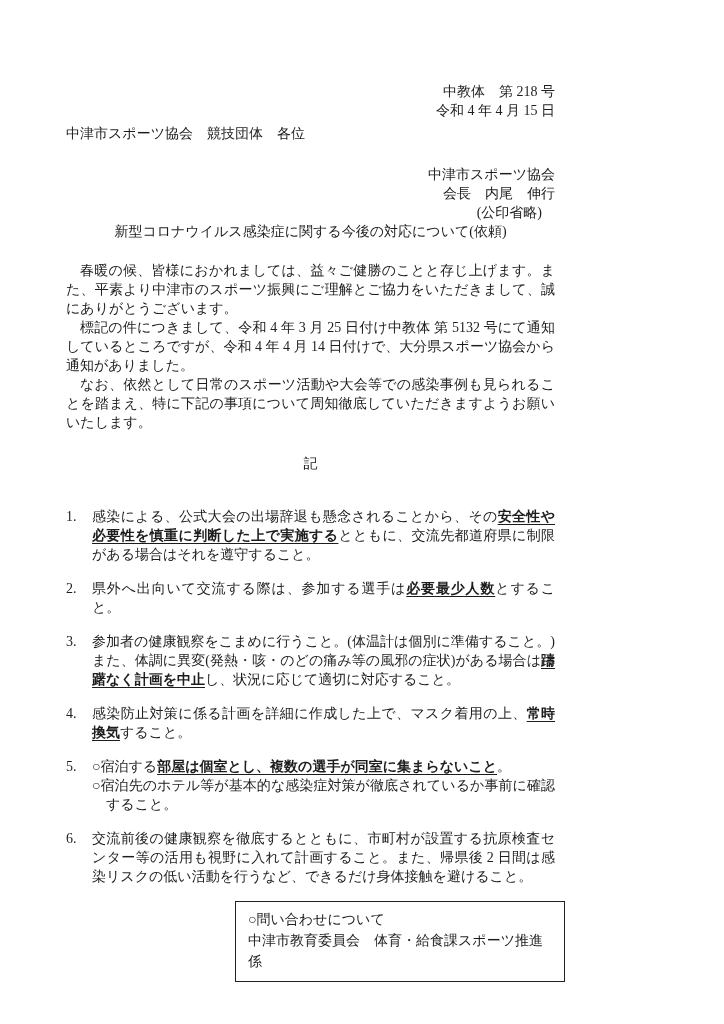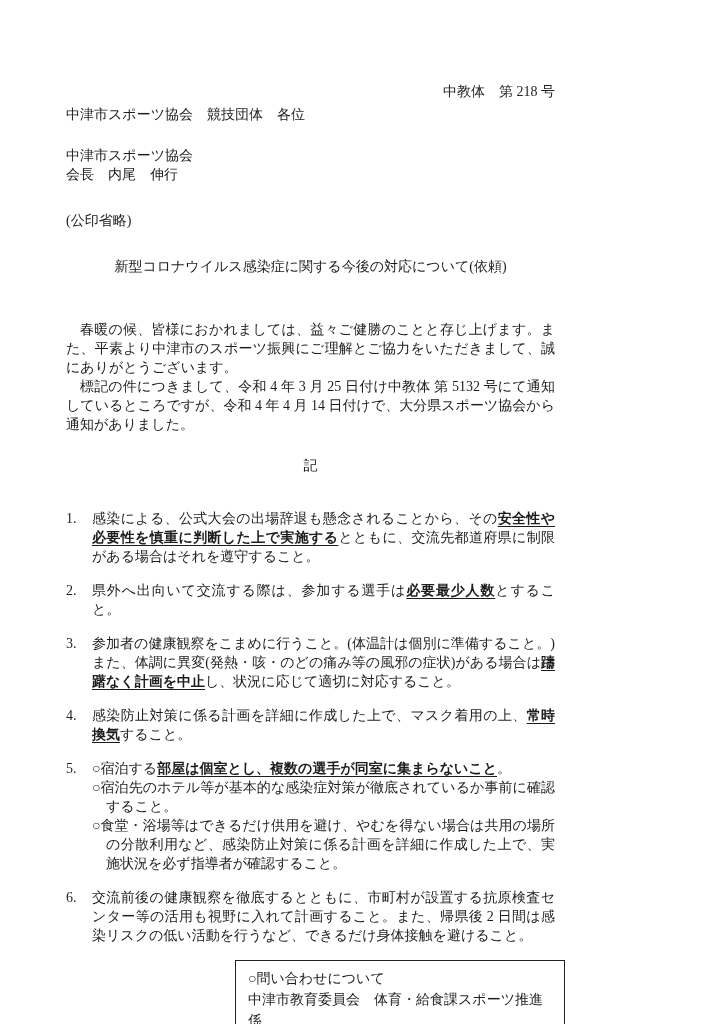--- a/index.html
+++ b/index.html
@@ -16,24 +16,24 @@
     background: #ffffff;
     color: #1d1d1d;
     font-family: "Liberation Serif", "DejaVu Serif", serif;
     font-size: 14px;
     line-height: 19px;
     overflow: hidden;
   }
   .right { text-align: right; }
   .header-block div { line-height: 19px; }
   .recipient { margin-top: 4px; }
-  .sender-block { margin-top: 22px; line-height: 19px; }
-  .sender-block .seal-note { padding-right: 13px; margin-top: 27px; }
-  .doc-title { text-align: center; margin-top: 27px; }
-  .body-block { margin-top: 44px; text-align: justify; }
+  .sender-block { margin-top: 22px; text-align: right; line-height: 19px; }
+  .sender-block .seal-note { padding-right: 13px; }
+  .doc-title { text-align: center; }
+  .body-block { margin-top: 20px; text-align: justify; }
   .para { text-indent: 1em; }
   .bu {
     font-weight: bold;
     text-decoration: underline;
     text-underline-offset: 3px;
     text-decoration-thickness: 1px;
   }
   .record-heading { text-align: center; margin-top: 22px; }
   .list-block { margin-top: 34px; }
   .list-item { display: flex; margin-bottom: 15px; }
@@ -49,35 +49,37 @@
     line-height: 21px;
   }
 </style>
 </head>
 <body>
 
 <div class="page">
 
   <div class="header-block right">
     <div>中教体　第 218 号</div>
+    <div>令和 4 年 4 月 15 日</div>
   </div>
 
   <div class="recipient">中津市スポーツ協会　競技団体　各位</div>
 
   <div class="sender-block">
     <div>中津市スポーツ協会</div>
     <div>会長　内尾　伸行</div>
     <div class="seal-note">(公印省略)</div>
   </div>
 
   <div class="doc-title">新型コロナウイルス感染症に関する今後の対応について(依頼)</div>
 
   <div class="body-block">
     <div class="para">春暖の候、皆様におかれましては、益々ご健勝のことと存じ上げます。また、平素より中津市のスポーツ振興にご理解とご協力をいただきまして、誠にありがとうございます。</div>
     <div class="para">標記の件につきまして、令和 4 年 3 月 25 日付け中教体 第 5132 号にて通知しているところですが、令和 4 年 4 月 14 日付けで、大分県スポーツ協会から通知がありました。</div>
+    <div class="para">なお、依然として日常のスポーツ活動や大会等での感染事例も見られることを踏まえ、特に下記の事項について周知徹底していただきますようお願いいたします。</div>
   </div>
 
   <div class="record-heading">記</div>
 
   <div class="list-block">
 
     <div class="list-item">
       <span class="item-no">1.</span>
       <div class="item-body"><span>感染による、公式大会の出場辞退も懸念されることから、その</span><span class="bu">安全性や必要性を慎重に判断した上で実施する</span><span>とともに、交流先都道府県に制限がある場合はそれを遵守すること。</span></div>
     </div>
@@ -95,21 +97,20 @@
     <div class="list-item">
       <span class="item-no">4.</span>
       <div class="item-body"><span>感染防止対策に係る計画を詳細に作成した上で、マスク着用の上、</span><span class="bu">常時換気</span><span>すること。</span></div>
     </div>
 
     <div class="list-item">
       <span class="item-no">5.</span>
       <div class="item-body">
         <div class="sub-item"><span>○宿泊する</span><span class="bu">部屋は個室とし、複数の選手が同室に集まらないこと</span><span>。</span></div>
         <div class="sub-item"><span>○宿泊先のホテル等が基本的な感染症対策が徹底されているか事前に確認すること。</span></div>
-        <div class="sub-item"><span>○食堂・浴場等はできるだけ供用を避け、やむを得ない場合は共用の場所の分散利用など、感染防止対策に係る計画を詳細に作成した上で、実施状況を必ず指導者が確認すること。</span></div>
       </div>
     </div>
 
     <div class="list-item">
       <span class="item-no">6.</span>
       <div class="item-body"><span>交流前後の健康観察を徹底するとともに、市町村が設置する抗原検査センター等の活用も視野に入れて計画すること。また、帰県後 2 日間は感染リスクの低い活動を行うなど、できるだけ身体接触を避けること。</span></div>
     </div>
 
   </div>
 

